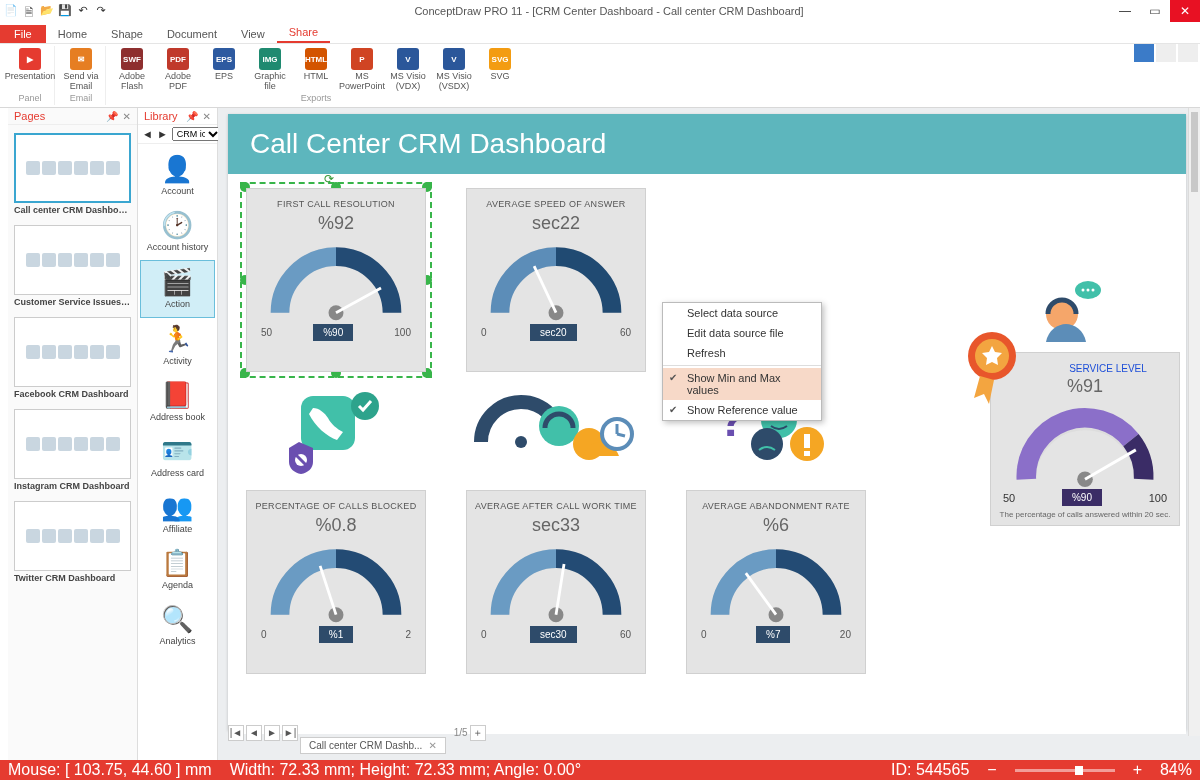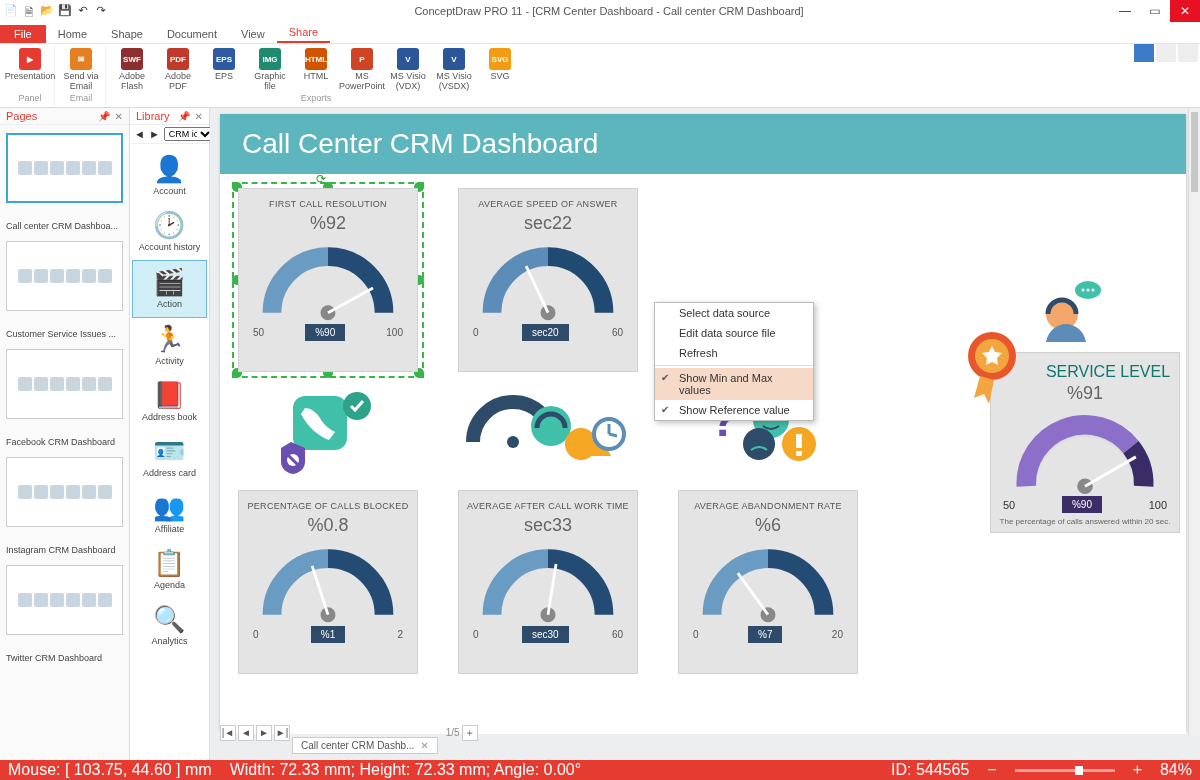--- a/index.html
+++ b/index.html
@@ -23,33 +23,33 @@
 
 .ribbon { height: 64px; background:#fff; border-bottom:1px solid #d8d8d8; display:flex; padding:2px 6px; gap:2px; }
 .rgroup { display:flex; flex-direction:column; align-items:center; padding:2px 4px; border-right:1px solid #eee; }
 .rgroup .icons { display:flex; gap:6px; }
 .rgroup .icons .ic { display:flex; flex-direction:column; align-items:center; width:40px; }
 .rgroup .icons .ic .box { width:22px; height:22px; border-radius:3px; display:flex; align-items:center; justify-content:center; color:#fff; font-size:8px; font-weight:bold; }
 .rgroup .icons .ic .lbl { font-size:9px; color:#555; text-align:center; line-height:1.1; margin-top:2px; }
 .rgroup .grplbl { font-size:9px; color:#999; margin-top:auto; }
 
 
-.main { display:flex; height: calc(780px - 22px - 22px - 64px - 20px); }
+.main { display:flex; height: calc(780px - 22px - 22px - 64px - 20px); padding-left: 8px; }
 
 
 .pages { width: 130px; border-right:1px solid #ddd; background:#fafafa; display:flex; flex-direction:column; }
 .panel-header { display:flex; align-items:center; padding:2px 6px; font-size:11px; color:#e53b30; border-bottom:1px solid #eee; }
 .panel-header .sp { flex:1; }
 .panel-header .pin { font-size:10px; color:#888; margin-left:4px; }
 .pages-list { overflow-y:auto; flex:1; padding:4px; }
 .page-thumb { margin:4px 2px 10px; }
 .page-thumb .img { height:70px; background:#fff; border:1px solid #ccc; display:flex; flex-wrap:wrap; align-content:center; justify-content:center; gap:2px; padding:4px; }
 .page-thumb.active .img { border:2px solid #3aa6d0; }
 .page-thumb .img .mini { width:14px; height:14px; background:#c9d6e0; border-radius:2px; }
-.page-thumb .cap { font-size:9px; color:#444; margin-top:18px; white-space:nowrap; overflow:hidden; text-overflow:ellipsis; }
+.page-thumb .cap { font-size:9px; color:#444; margin-top:2px; white-space:nowrap; overflow:hidden; text-overflow:ellipsis;font-weight:bold; }
 
 
 .library { width: 80px; border-right:1px solid #ddd; background:#fff; display:flex; flex-direction:column; }
 .library .lib-toolbar { display:flex; align-items:center; padding:2px 4px; gap:4px; border-bottom:1px solid #eee; }
 .library .lib-toolbar select { font-size:9px; width:50px; }
 .library .lib-list { overflow-y:auto; flex:1; padding:4px 2px; }
 .lib-item { display:flex; flex-direction:column; align-items:center; padding:4px 0 8px; }
 .lib-item.sel { background:#d1eef7; border:1px solid #6abedb; }
 .lib-item .ic { width:40px; height:34px; display:flex; align-items:center; justify-content:center; }
 .lib-item .lbl { font-size:9px; color:#444; text-align:center; }
@@ -84,21 +84,21 @@
 .ctxmenu .sep { height:1px; background:#ddd; margin:2px 0; }
 
 
 .illus { display:flex; gap:40px; margin:12px 0 14px; align-items:center; }
 .illus .cell { width:180px; height:90px; display:flex; align-items:center; justify-content:center; }
 
 
 .service-card { position:absolute; right:6px; top:178px; width:190px; }
 .ribbon-badge { position:absolute; left:-32px; top:-24px; }
 .service-card .body { background:#e4e4e4; border:1px solid #d0d0d0; padding:10px 8px 6px; display:flex; flex-direction:column; align-items:center; }
-.service-card .body .title { font-size:16px; color:#0f766e; margin-bottom:2px;margin-left:46px; }
+.service-card .body .title { font-size:10px; color:#1d4ed8; margin-bottom:2px;margin-left:46px; }
 .service-card .body .val { font-size:18px; color:#666; margin-bottom:4px; }
 .service-card .body .gsvg { width:160px; height:88px; }
 .service-card .body .footer { display:flex; align-items:center; justify-content:space-between; width:100%; padding:0 4px; }
 .service-card .body .footer .badge { background:#3b2d66; color:#fff; font-size:10px; padding:3px 10px; }
 .service-card .body .desc { font-size:8px; color:#666; margin-top:4px; }
 
 
 .doc-tabs { position:absolute; left:10px; bottom:6px; display:flex; align-items:center; gap:2px; font-size:10px; color:#555; }
 .doc-tabs .nav { width:16px; height:16px; border:1px solid #ccc; background:#fff; text-align:center; line-height:14px; }
 .doc-tabs .tab { border:1px solid #ccc; background:#fff; padding:2px 8px; display:flex; align-items:center; gap:6px;margin-top:26px;}

